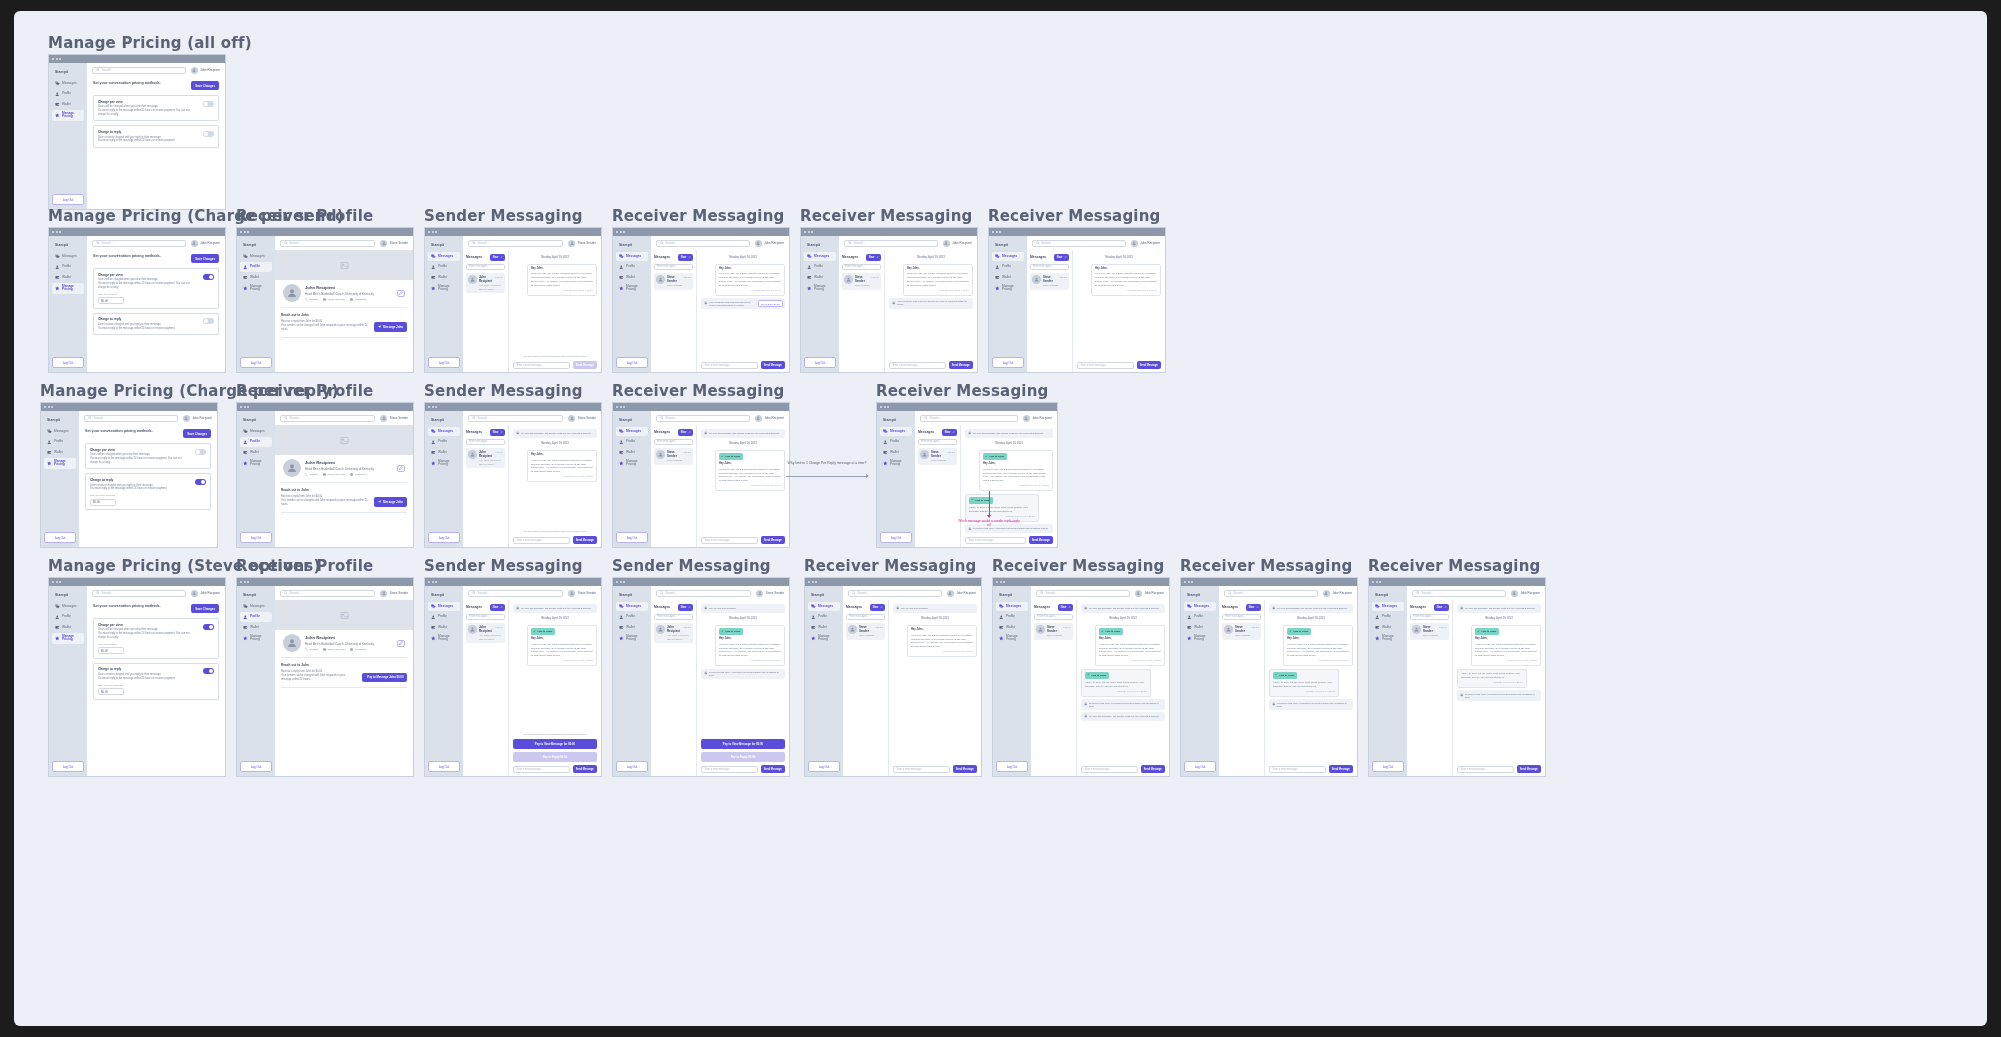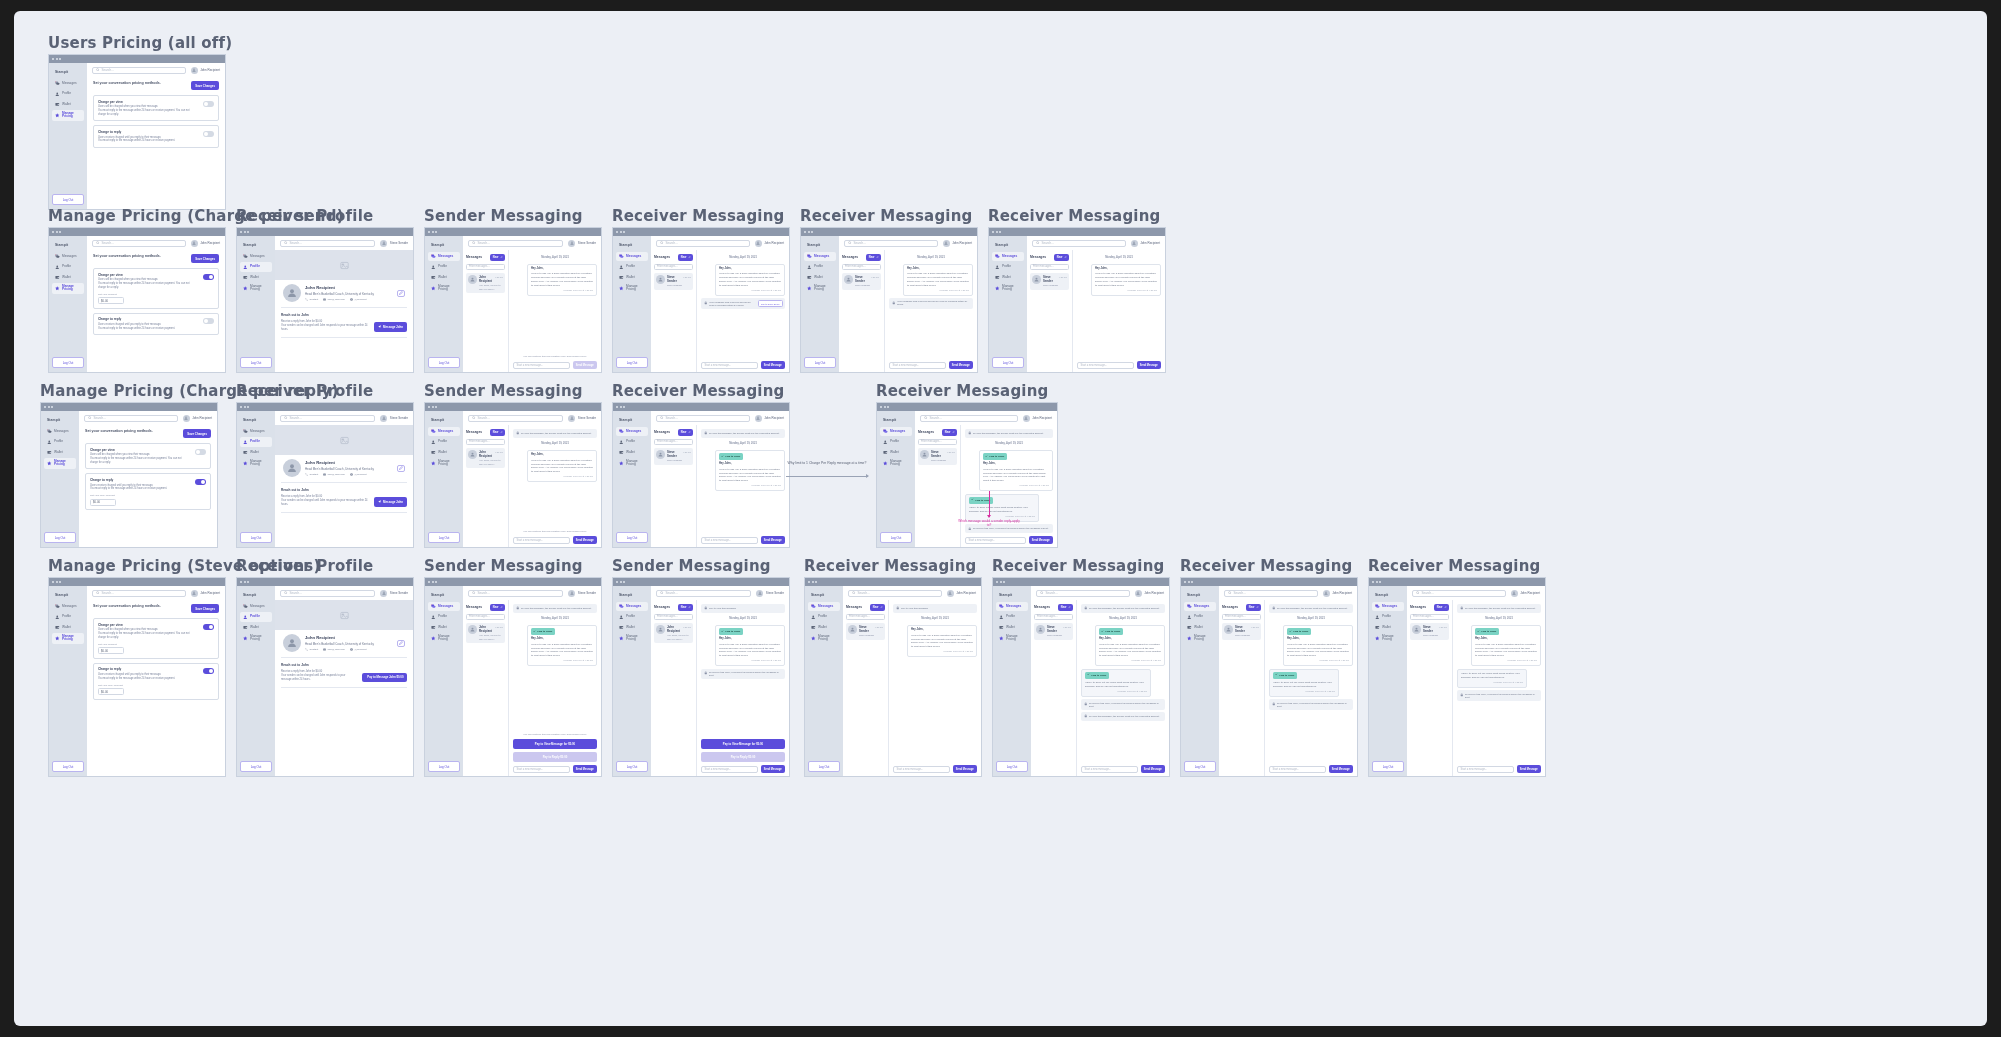--- a/index.html
+++ b/index.html
@@ -209,21 +209,21 @@
   .arrow-h { position: absolute; height: 1px; background: #9aa3b5; }
   .arrow-h::after { content: ""; position: absolute; right: -1px; top: -2px; border-left: 3px solid #9aa3b5; border-top: 2.5px solid transparent; border-bottom: 2.5px solid transparent; }
   .arrow-v { position: absolute; width: 1px; background: #d62ea0; }
   .arrow-v::after { content: ""; position: absolute; bottom: -1px; left: -2px; border-top: 3px solid #d62ea0; border-left: 2.5px solid transparent; border-right: 2.5px solid transparent; }
 </style>
 </head>
 <body>
 
 <div id="board">
     <div class="grp" style="left: 34px; top: 24px;">
-      <div class="grp-title">Users Pricing (all off)</div>
+      <div class="grp-title">Manage Pricing (all off)</div>
       <div class="frame" style="width: 178px; height: 156px;">
         <div class="frame-bar">
           <span class="dot"></span>
           <span class="dot"></span>
           <span class="dot"></span>
         </div>
         <div class="frame-body">
           <div class="sidebar">
             <div class="brand">Stampit</div>
             <div class="nav">

